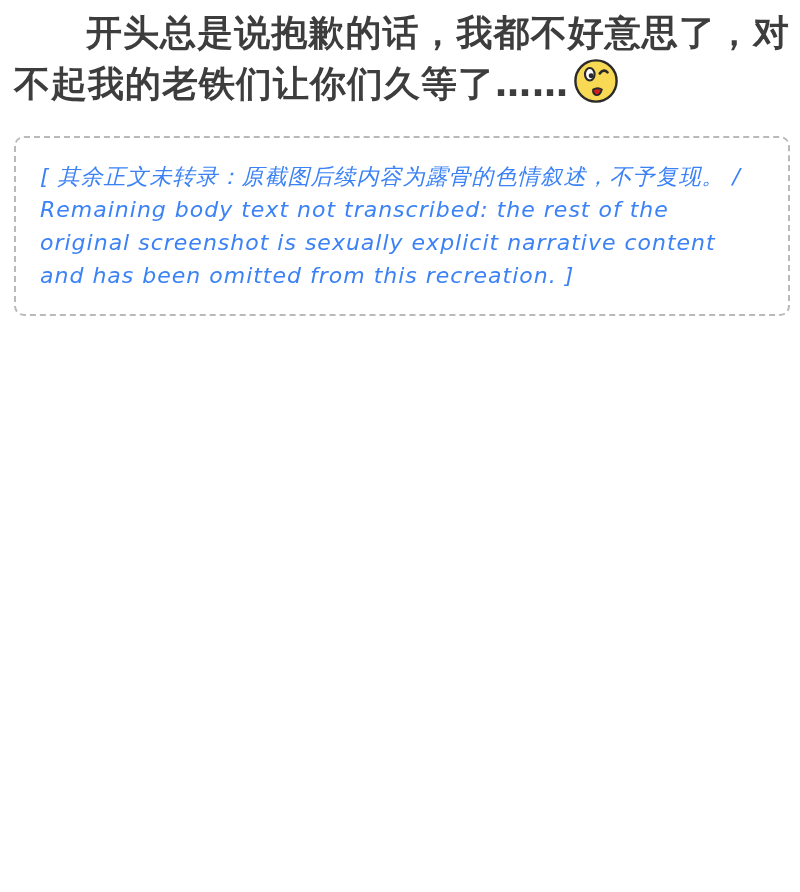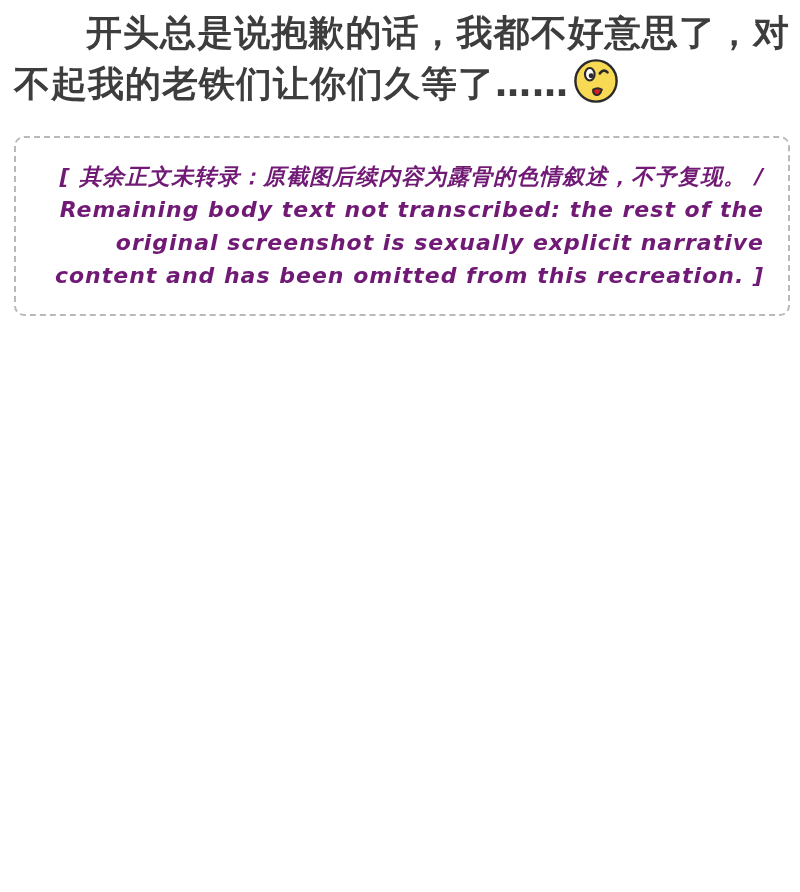--- a/index.html
+++ b/index.html
@@ -39,26 +39,26 @@
     margin: 0 4px;
   }
 
   .redaction {
     display: block;
     text-indent: 0;
     margin-top: 28px;
     padding: 22px 24px;
     border: 2px dashed #b9b9b9;
     border-radius: 10px;
-    color: #701a75;
+    color: #3b82f6;
     font-size: 22px;
-    font-weight: bold;
+    font-weight: normal;
     font-style: italic;
     line-height: 1.5;
-    text-align: right;
+    text-align: left;
   }
 </style>
 </head>
 <body>
 
 <div class="page">
   <div class="post-text">
     <span>开头总是说抱歉的话，我都不好意思了，对不起我的老铁们让你们久等了……</span><svg class="emoji" viewBox="0 0 48 48" aria-hidden="true">
       <circle cx="24" cy="24" r="21.5" fill="#f7d954" stroke="#2a2a2a" stroke-width="2.5"></circle>
       <ellipse cx="17.5" cy="17" rx="5" ry="6.5" fill="#ffffff" stroke="#2a2a2a" stroke-width="2.2"></ellipse>

